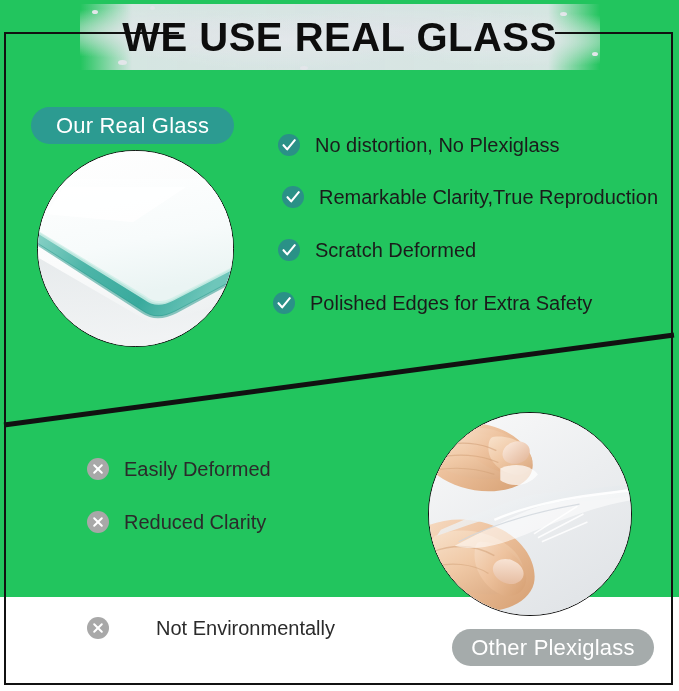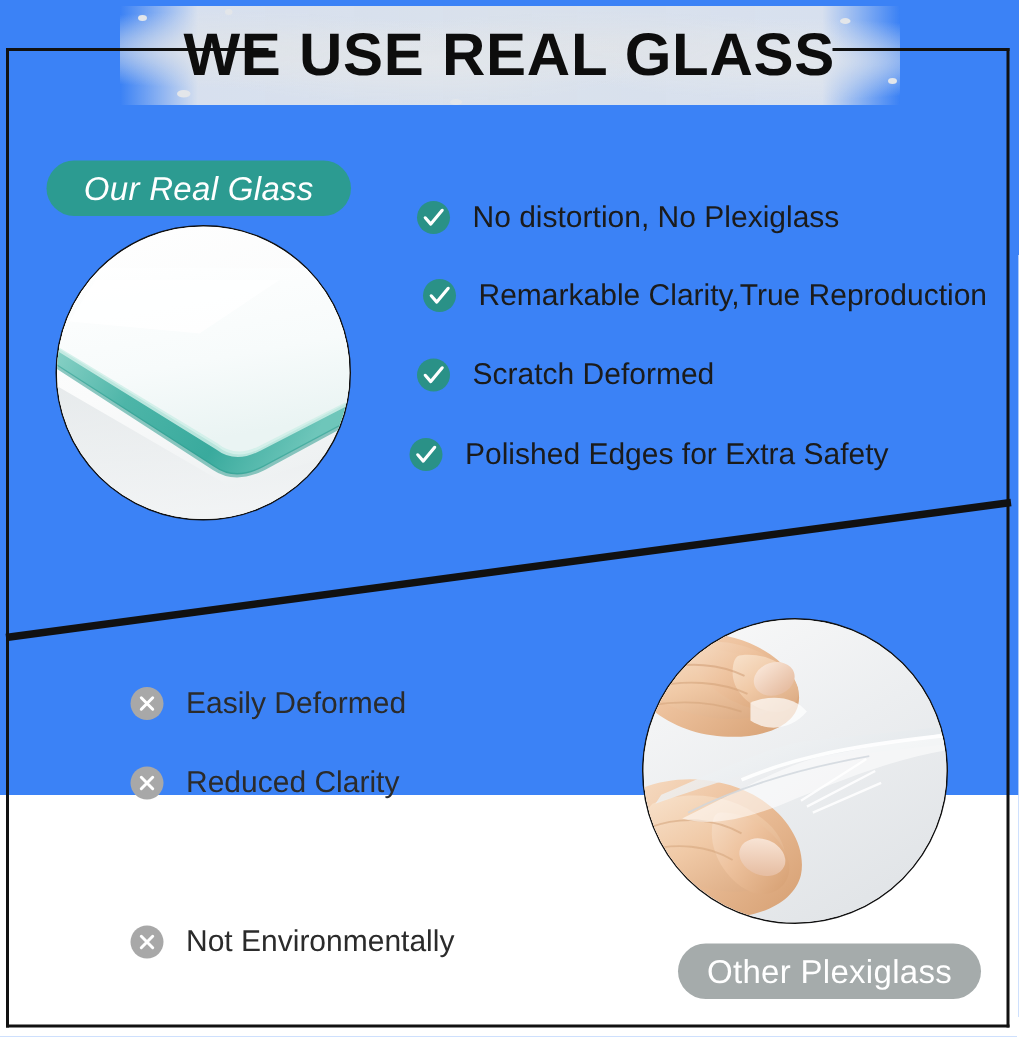--- a/index.html
+++ b/index.html
@@ -13,22 +13,22 @@
     position: relative;
     overflow: hidden;
     font-family: "Liberation Sans", sans-serif;
     -webkit-font-smoothing: antialiased;
   }
 
   #infographic {
     position: absolute;
     inset: 0;
     width: 679px;
-    height: 530px;
-    background: #3b82f6;
+    height: 597px;
+    background: #22c55e;
   }
 
   
   .frame-left {
     position: absolute;
     left: 4px;
     top: 32px;
     width: 2px;
     height: 653px;
     background: #111111;
@@ -124,21 +124,20 @@
     border-radius: 999px;
     box-sizing: border-box;
     white-space: nowrap;
   }
   .pill-glass {
     left: 31px;
     top: 107px;
     width: 203px;
     height: 37px;
     background: #2c9b91;
-    font-style: italic;
   }
   .pill-plexi {
     left: 452px;
     top: 629px;
     width: 202px;
     height: 37px;
     background: #a5abab;
   }
 
   
@@ -307,21 +306,21 @@
 
   <div class="feature-row" style="left:86px; top:510px;">
     <svg class="icon-cross" viewBox="0 0 24 24">
       <circle cx="12" cy="12" r="11" fill="#a8a8a8"></circle>
       <path d="M8.2 8.2 L15.8 15.8 M15.8 8.2 L8.2 15.8" fill="none" stroke="#ffffff" stroke-width="2" stroke-linecap="round"></path>
     </svg>
     <span class="feature-label feature-label-neg">Reduced Clarity</span>
   </div>
 
 
-  <div class="feature-row" style="left:86px; top:616px;">
+  <div class="feature-row" style="left:86px; top:616px;gap:32px;">
     <svg class="icon-cross" viewBox="0 0 24 24">
       <circle cx="12" cy="12" r="11" fill="#a8a8a8"></circle>
       <path d="M8.2 8.2 L15.8 15.8 M15.8 8.2 L8.2 15.8" fill="none" stroke="#ffffff" stroke-width="2" stroke-linecap="round"></path>
     </svg>
     <span class="feature-label feature-label-neg">Not Environmentally</span>
   </div>
 
   <div class="photo photo-plexi">
     <svg class="plexi-inner" viewBox="0 0 204 204" preserveAspectRatio="none">
       <defs>

